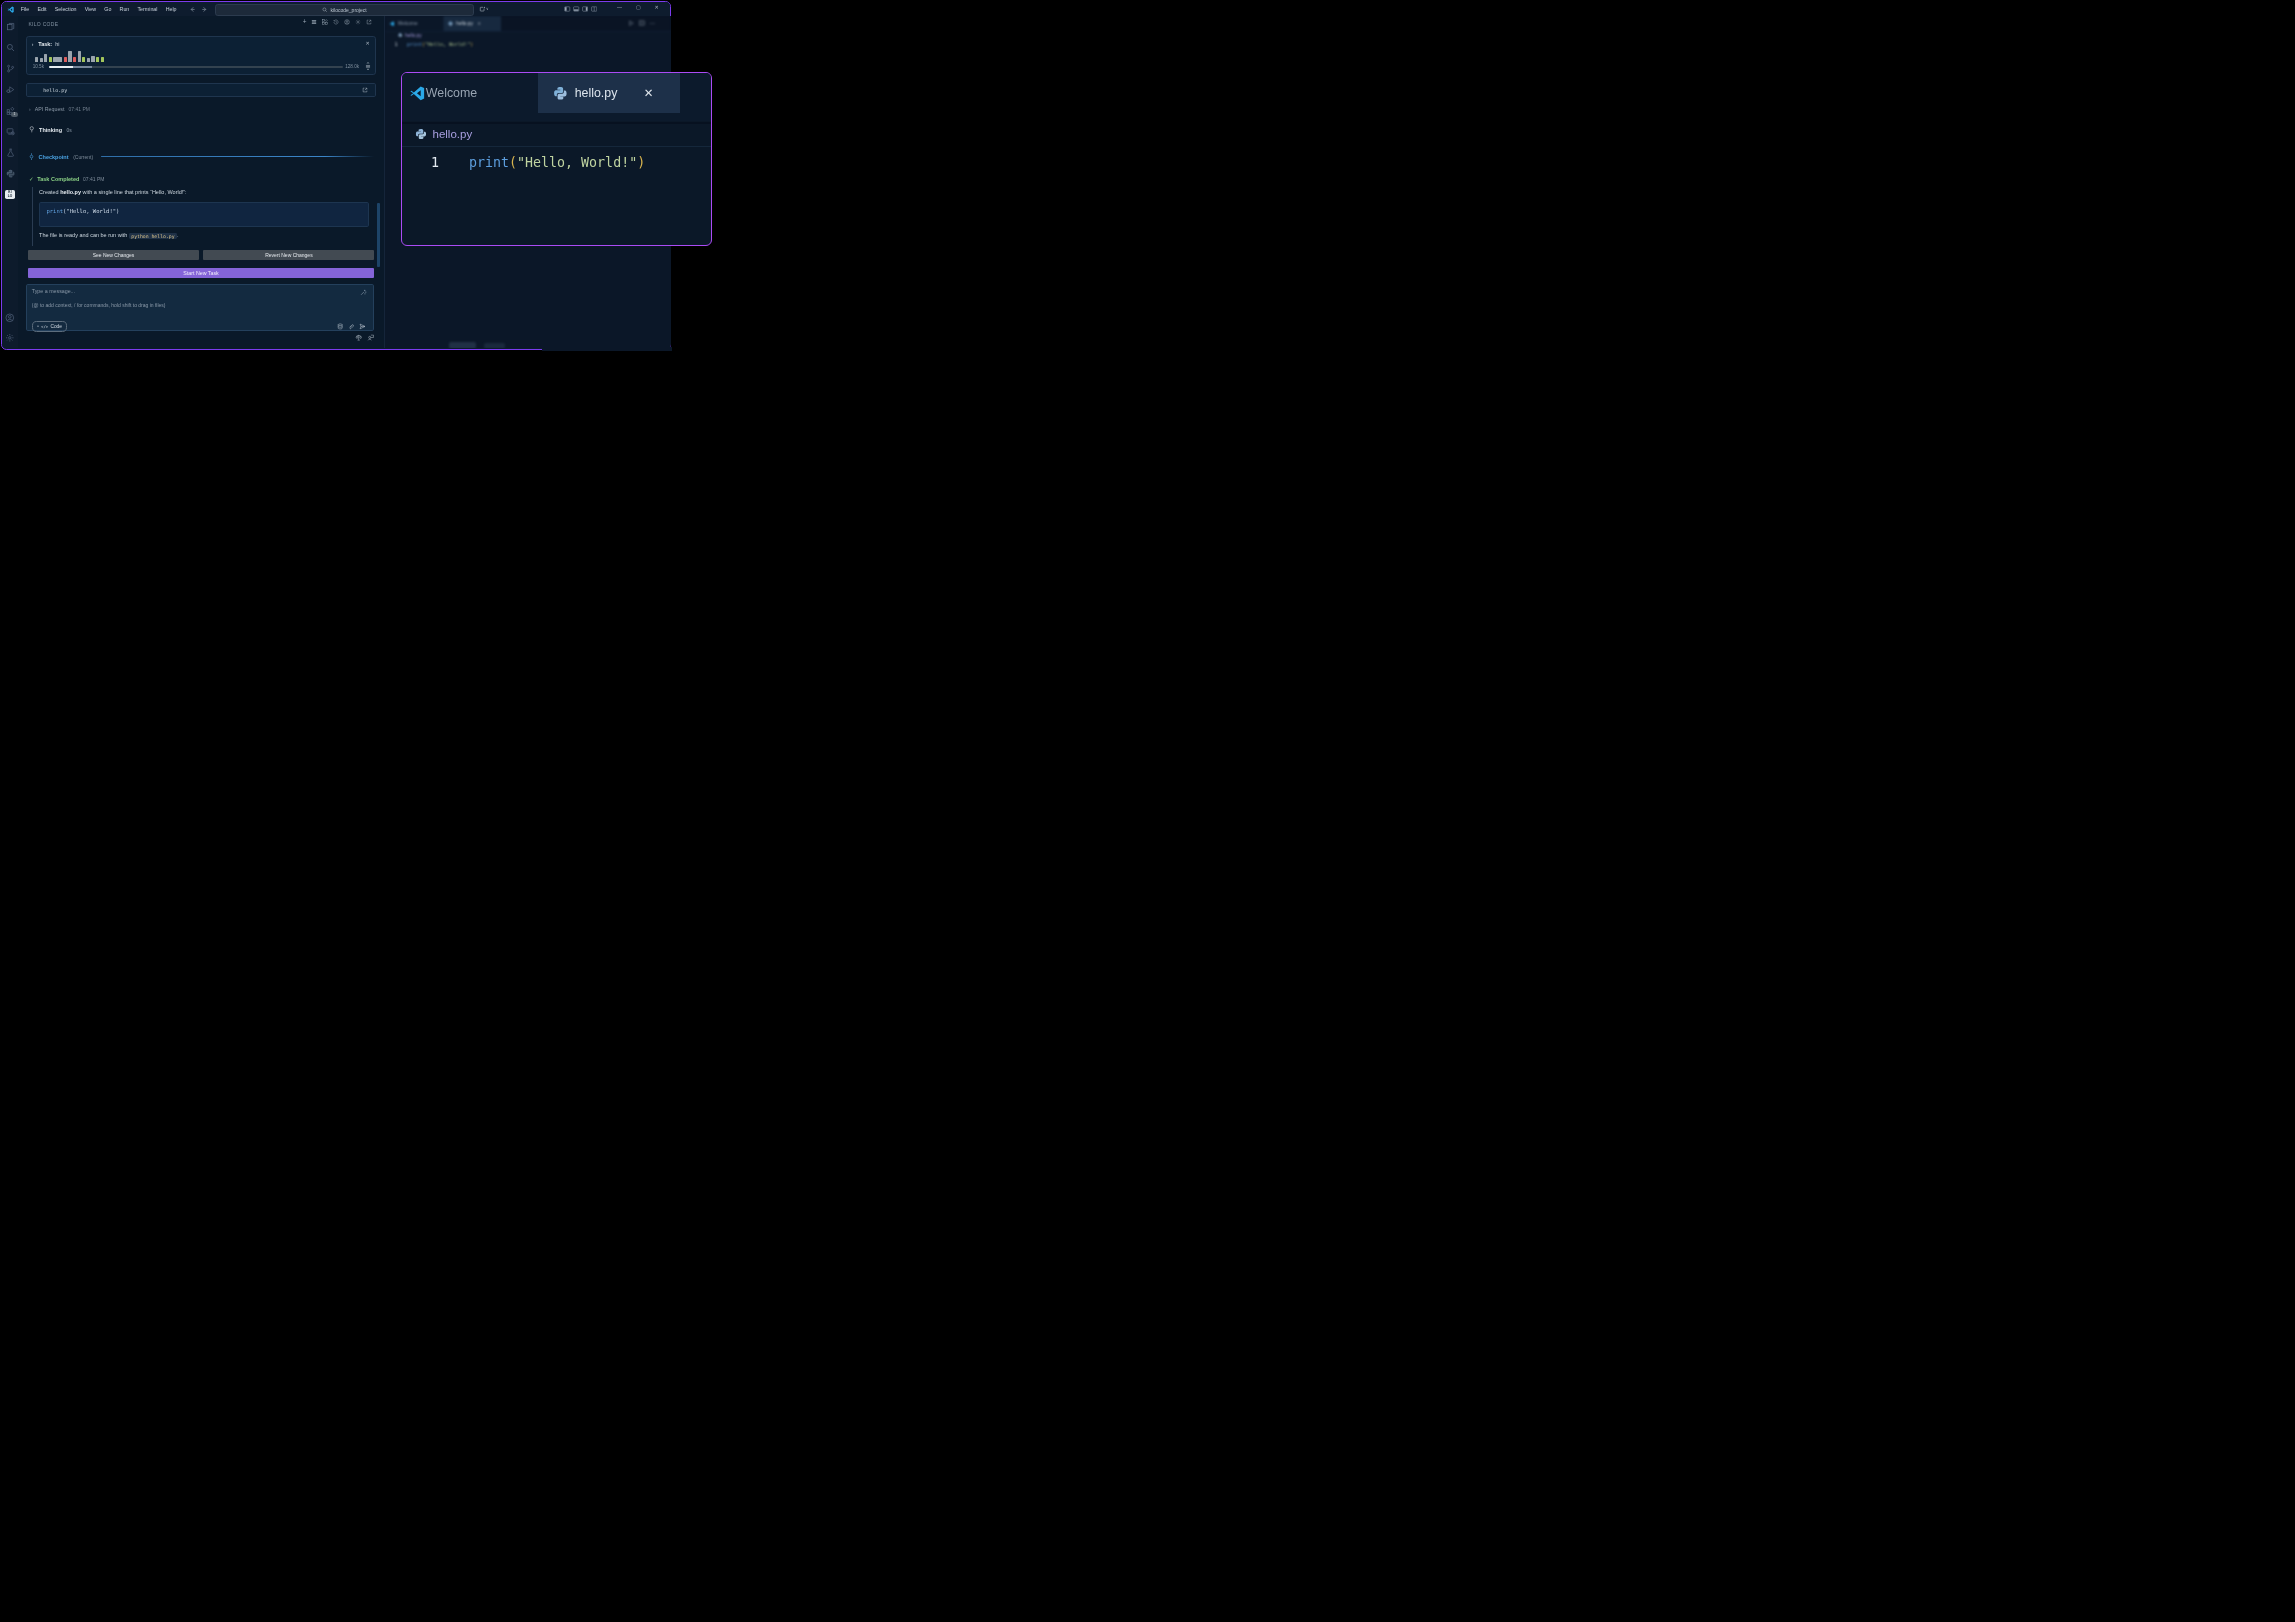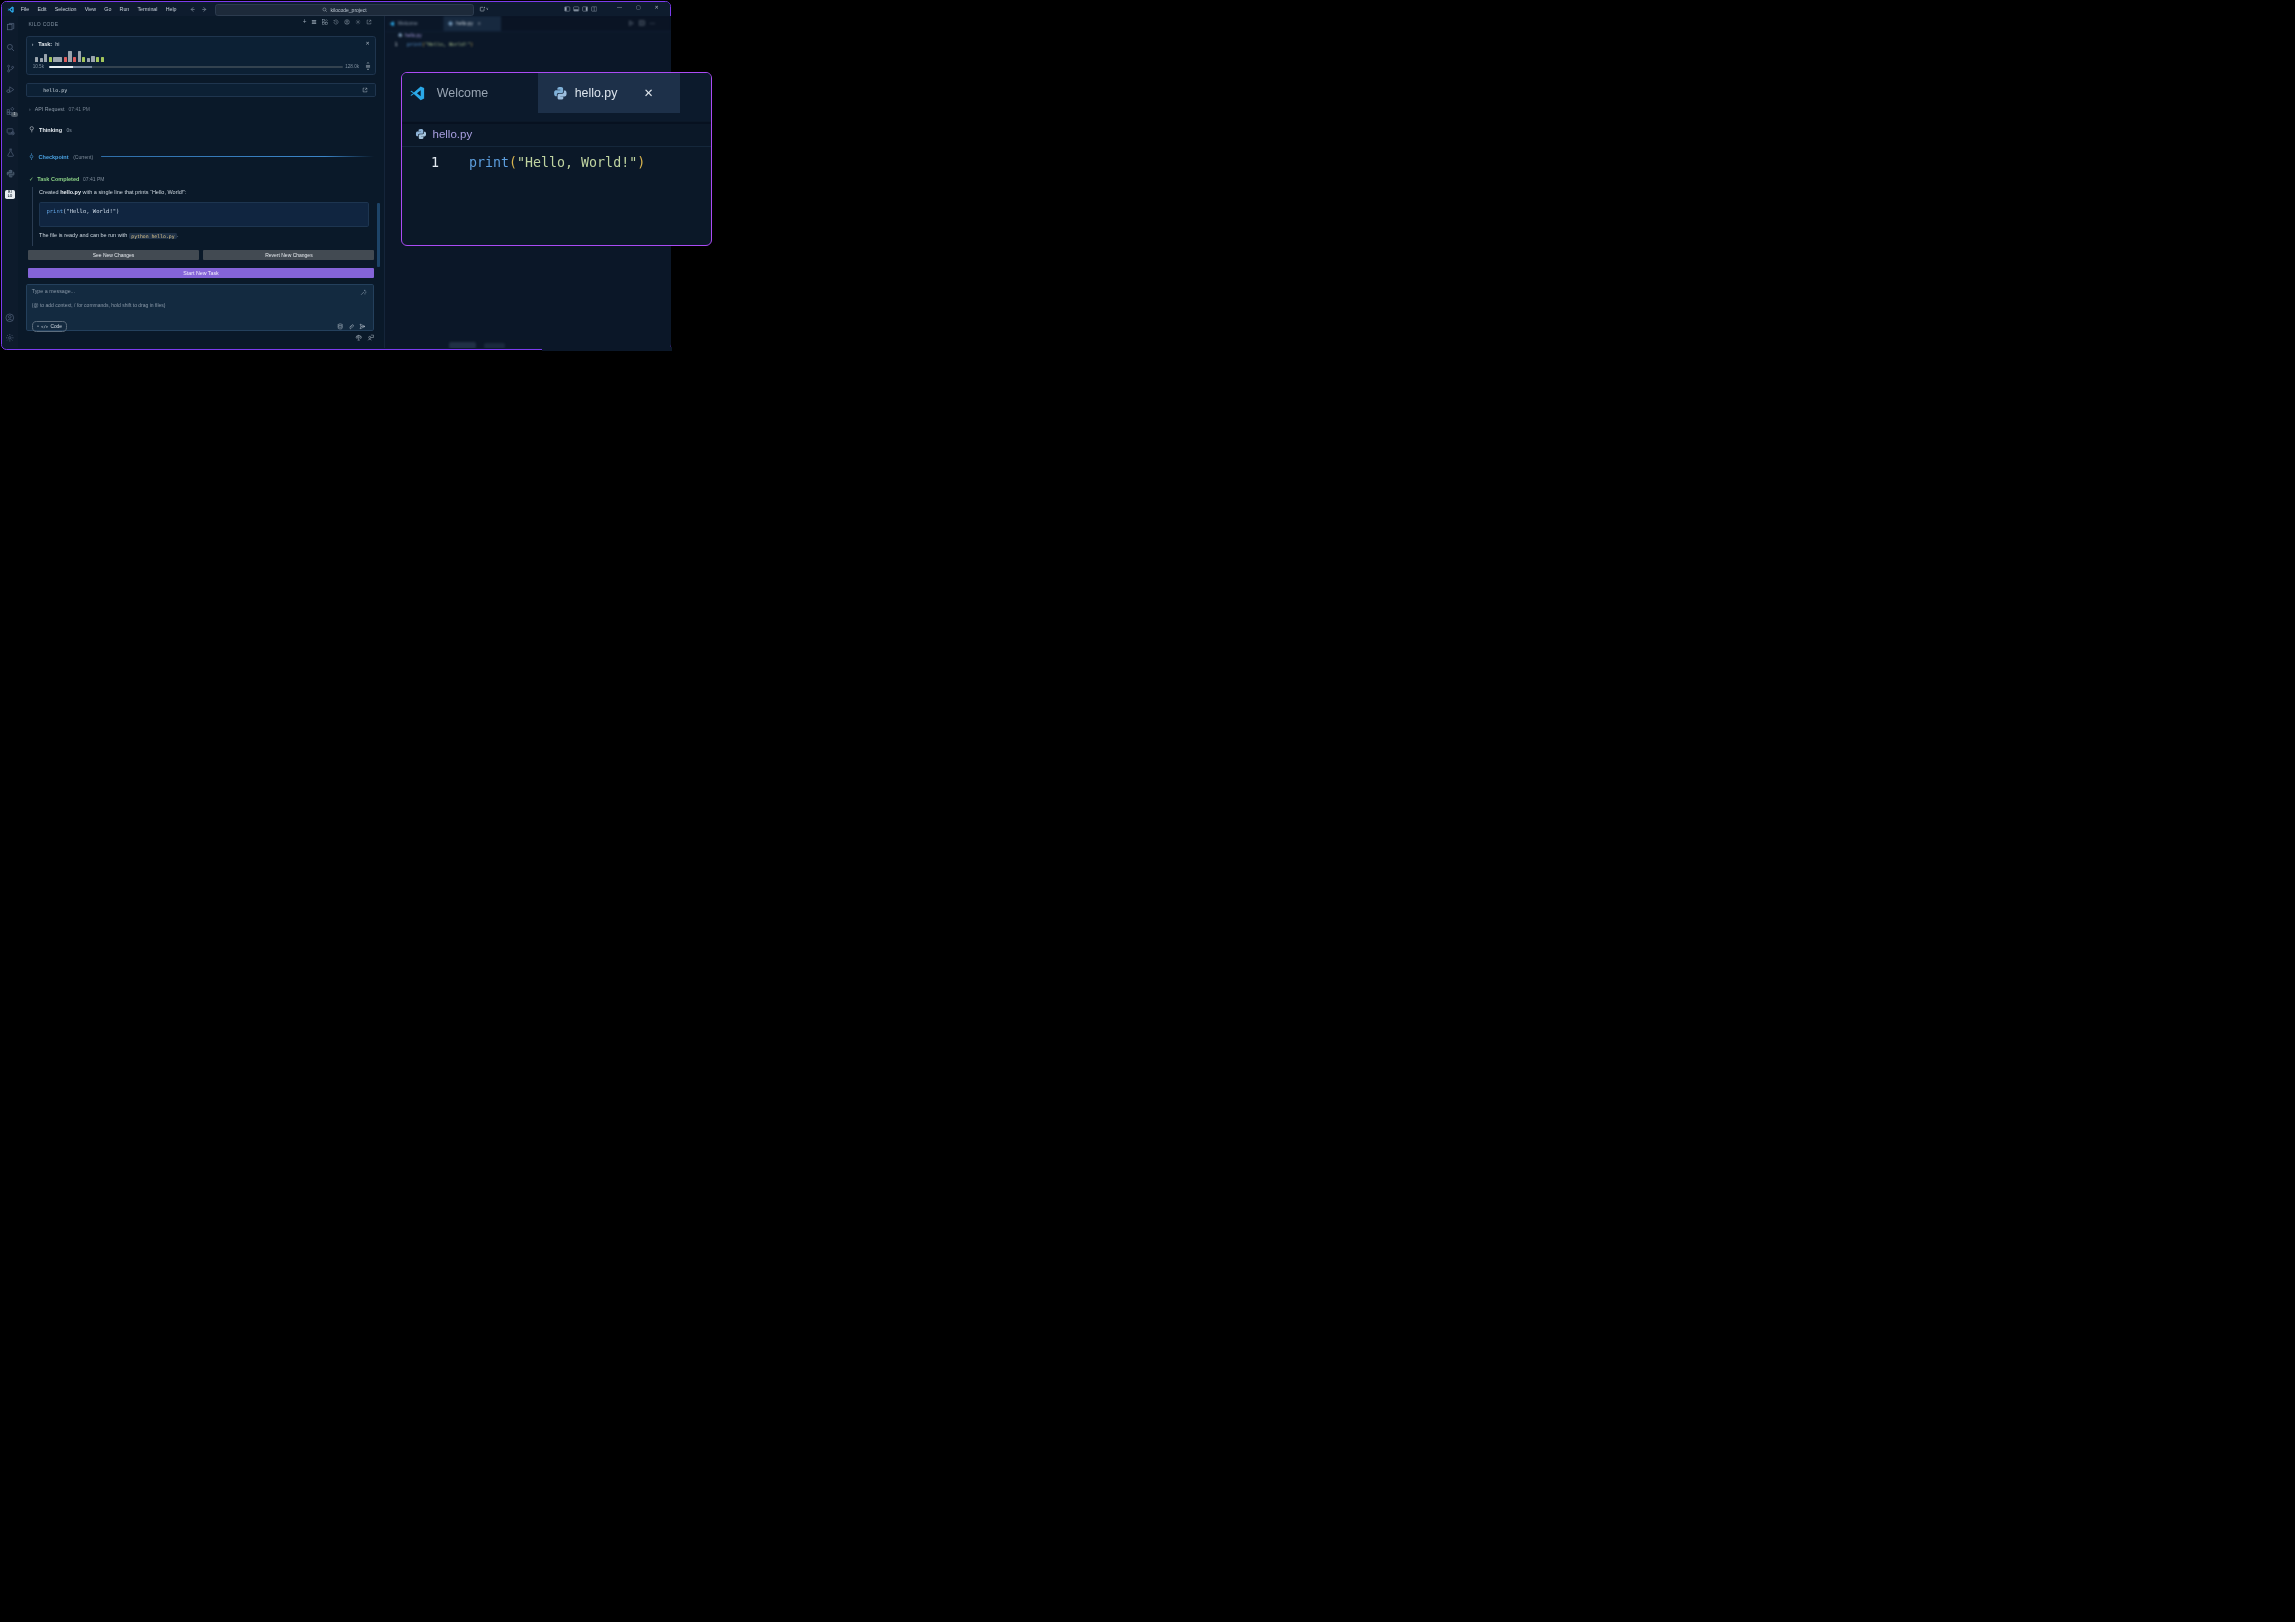--- a/index.html
+++ b/index.html
@@ -485,21 +485,21 @@
           <path d="M18.6 1.6l1 2.6 2.6 1-2.6 1-1 2.6-1-2.6-2.6-1 2.6-1z" fill="currentColor"></path>
           <path d="M9.2 10.2v4.4M7.4 12.8l1.8 1.8 1.8-1.8" fill="none" stroke="currentColor" stroke-width="1.5"></path>
         </svg>
     </div>
     <div class="abs" style="left:275px;top:17.4px;color:#e8eef4;">
       <svg width="12" height="8.3" viewBox="0 0 26 18">
           <polyline points="3,4 13,14 23,4" fill="none" stroke="currentColor" stroke-width="2.4"></polyline>
         </svg>
     </div>
 
-    <div class="ov-tab" style="left:0px;width:136px;background:#0c1a2c;padding-left:7.3px;gap:11px;">
+    <div class="ov-tab" style="left:0px;width:136px;background:#0c1a2c;padding-left:7.3px;gap:0;">
       <svg width="16.5" height="16.5" viewBox="0 0 24 24">
           <path d="M17 2 7 10.8 3.6 8.2 2 9l4.2 3L2 15l1.6.8L7 13.2 17 22l5-2.4V4.4L17 2z" fill="#2aa8e8"></path>
           <path d="M17 7.5v9L11.5 12 17 7.5z" fill="#0c1a2c"></path>
         </svg>
       <span style="font-size:12.4px;color:#98a4b2;">Welcome</span>
     </div>
     <div class="ov-tab" style="left:136px;width:142px;background:#1d3049;padding-left:14.7px;gap:7.3px;">
       <svg width="14.7" height="14.7" viewBox="0 0 24 24">
           <path d="M11.9 1.8c-5 0-4.7 2.2-4.7 2.2v2.3h4.8V7H5S1.8 6.6 1.8 11.8c0 5.1 2.8 4.9 2.8 4.9h1.7v-2.4s-.1-2.8 2.8-2.8h4.7s2.7 0 2.7-2.6V4.5s.4-2.7-4.6-2.7z" fill="#7fb0d8"></path>
           <path d="M12.1 22.2c5 0 4.7-2.2 4.7-2.2v-2.3H12V17h7s3.2.4 3.2-4.8c0-5.1-2.8-4.9-2.8-4.9h-1.7v2.4s.1 2.8-2.8 2.8h-4.7s-2.7 0-2.7 2.6v4.4s-.4 2.7 4.6 2.7z" fill="#9dbede"></path>

